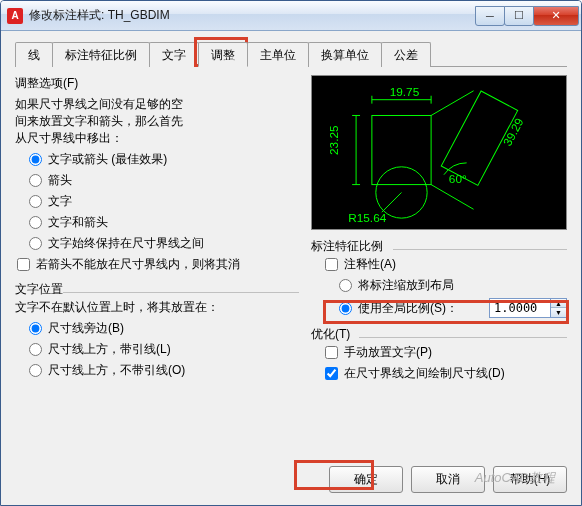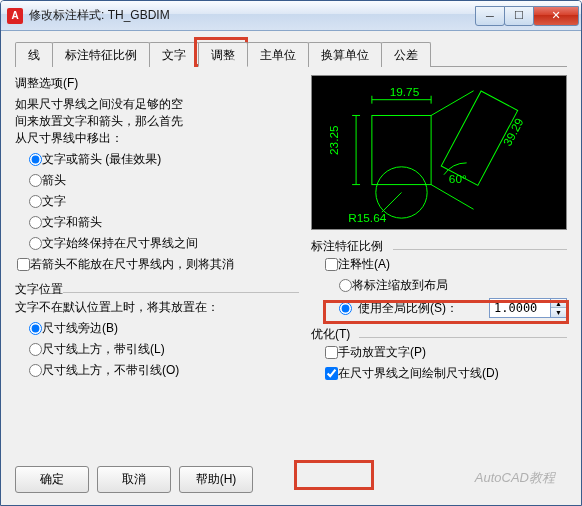--- a/index.html
+++ b/index.html
@@ -17,36 +17,36 @@
 .tab.active { background: #f0f0f0; border-top: 1px solid #a0a0a0; z-index: 2; border-bottom: 1px solid #f0f0f0; }
 .tab-hl { position: absolute; border: 3px solid #d7412b; pointer-events: none; }
 .hl-tab { left: 193px; top: 36px; width: 54px; height: 30px; }
 .hl-scale { left: 322px; top: 299px; width: 246px; height: 24px; }
 .hl-ok { left: 293px; top: 459px; width: 80px; height: 30px; }
 .body-area { flex: 1; display: flex; padding-top: 8px; gap: 12px; }
 .col-left { width: 286px; }
 .col-right { flex: 1; }
 .group { margin-bottom: 8px; }
 .group-title { margin-bottom: 4px; }
-.radio-row, .check-row { display: flex; align-items: center; margin: 4px 0 4px 14px; }
+.radio-row, .check-row { display: flex; align-items: center; margin: 4px 0 4px 14px; gap: 6px; }
 .radio-row input, .check-row input { margin: 0; }
 .preview { width: 256px; height: 155px; background: #000; position: relative; border: 1px solid #888; }
 .preview svg { width: 100%; height: 100%; }
 .section { margin-top: 8px; }
 .sec-title { margin-bottom: 4px; }
 .sec-hr { height: 1px; background: #c0c0c0; margin-top: -10px; margin-bottom: 6px; }
 .sec-hr.s1 { margin-left: 82px; }
 .sec-hr.s2 { margin-left: 48px; }
 .scale-row { display: flex; align-items: center; margin: 4px 0 4px 14px; gap: 6px; }
 .spinner { display: flex; margin-left: auto; }
 .spinner input { width: 62px; text-align: left; padding: 2px 4px; border: 1px solid #7a9ac9; height: 20px; font-family: monospace; }
 .spin-btns { display: flex; flex-direction: column; border: 1px solid #7a9ac9; border-left: none; }
 .spin-btn { width: 15px; height: 9px; background: linear-gradient(#f5f9fd, #d7e3f0); font-size: 7px; display: flex; align-items: center; justify-content: center; cursor: pointer; }
 .spin-btn:first-child { border-bottom: 1px solid #a0b8d0; }
-.buttons { display: flex; gap: 8px; padding: 10px 0 0; }
+.buttons { display: flex; justify-content: flex-end; gap: 8px; padding: 10px 0 0; }
 .btn { min-width: 74px; padding: 4px 12px; border: 1px solid #888; background: linear-gradient(#fdfdfd, #e4e4e4); border-radius: 3px; cursor: pointer; text-align: center; }
 .watermark { position: absolute; right: 26px; bottom: 18px; color: #b0b0b0; font-size: 13px; font-style: italic; pointer-events: none; }
 </style>
 </head>
 <body>
 
 <div class="window">
   <div class="titlebar">
     <div class="app-icon">A</div>
     <div class="title">修改标注样式: TH_GBDIM</div>

